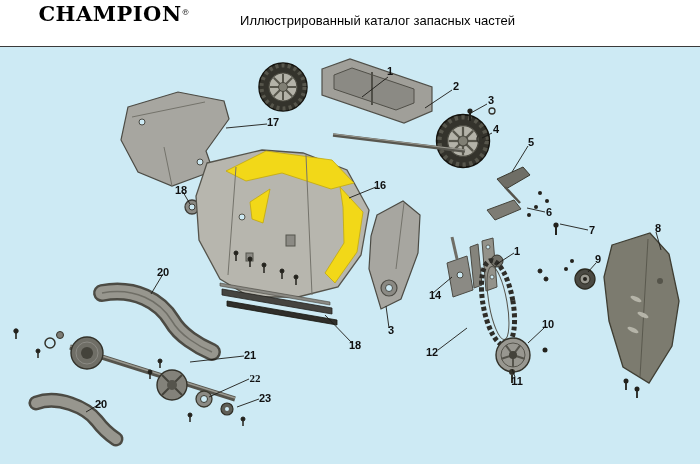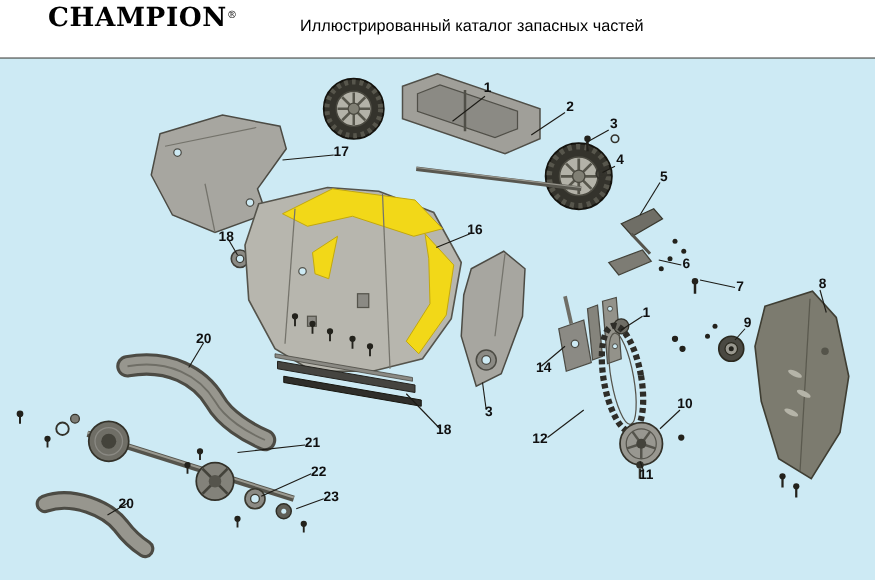--- a/index.html
+++ b/index.html
@@ -301,17 +301,17 @@
       <span class="callout" style="left: 517px; top: 251px;">1</span>
       <span class="callout" style="left: 435px; top: 295px;">14</span>
       <span class="callout" style="left: 391px; top: 330px;">3</span>
       <span class="callout" style="left: 380px; top: 185px;">16</span>
       <span class="callout" style="left: 273px; top: 122px;">17</span>
       <span class="callout" style="left: 181px; top: 190px; text-align: center;">18</span>
       <span class="callout" style="left: 355px; top: 345px;">18</span>
       <span class="callout" style="left: 163px; top: 272px;">20</span>
       <span class="callout" style="left: 101px; top: 404px;">20</span>
       <span class="callout" style="left: 250px; top: 355px;">21</span>
-      <span class="callout" style="left: 255px; top: 378px;">22</span>
+      <span class="callout" style="left: 255px; top: 378px; font-family: Liberation Serif, serif;">22</span>
       <span class="callout" style="left: 265px; top: 398px;">23</span>
     </div>
 
 </div>
 
 </body></html>

